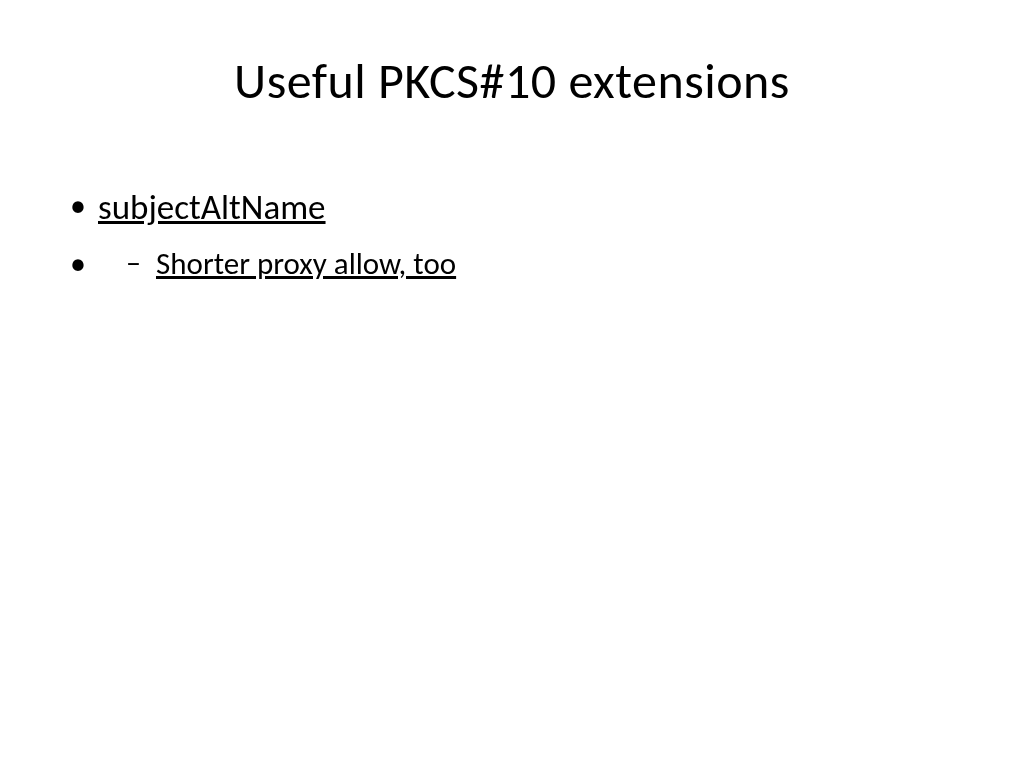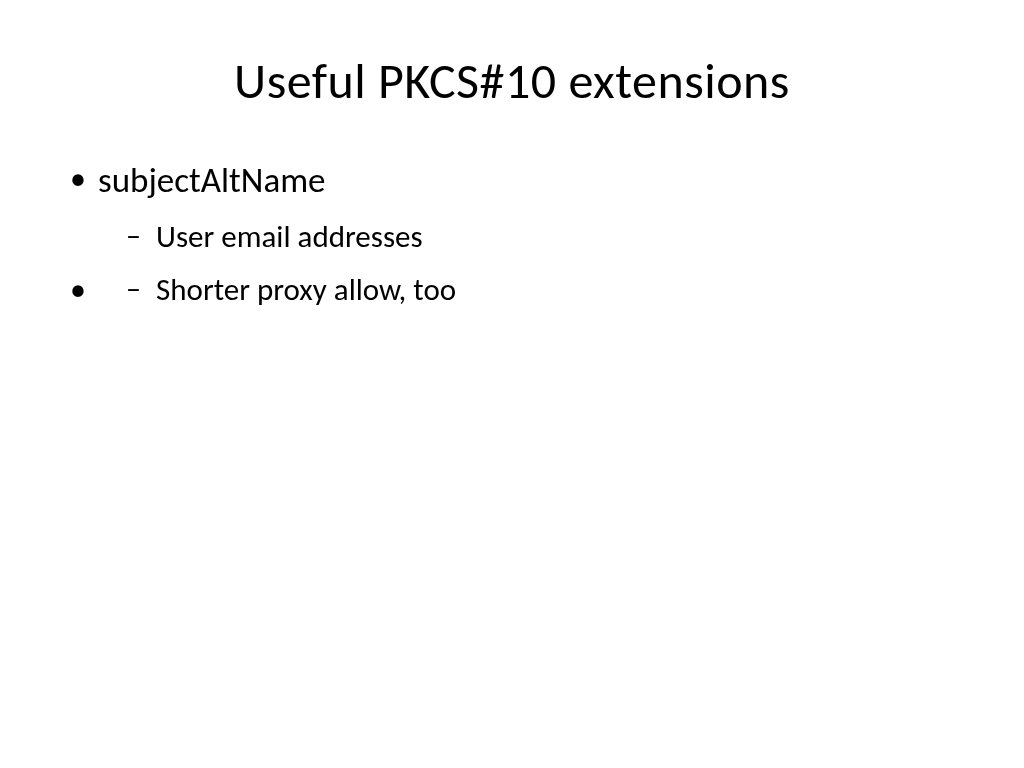--- a/index.html
+++ b/index.html
@@ -13,26 +13,27 @@
       background: white;
       font-family: Calibri, "Segoe UI", Arial, sans-serif;
       color: #000;
       padding: 50px 70px;
       overflow: hidden;
     }
     .title {
       font-size: 50px;
       font-weight: 400;
       text-align: center;
-      margin-bottom: 47px;
+      margin-bottom: 74px;
       letter-spacing: 0.5px;
     }
     ul.top-list {
       list-style: none;
       padding-left: 28px;
+      text-decoration: underline;
     }
     ul.top-list > li {
       position: relative;
       font-size: 35px;
       margin-bottom: 10px;
       line-height: 1.3;
     }
     ul.top-list > li::before {
       content: "•";
       position: absolute;
@@ -62,21 +63,20 @@
   </style>
 </head>
 <body>
 
 <h1 class="title">Useful PKCS#10 extensions</h1>
 
 <ul class="top-list">
   <li>
     <span>subjectAltName</span>
     <ul class="sub-list">
-      <li>User email addresses</li>
     </ul>
   </li>
   <li>
     <ul class="sub-list">
       <li>Shorter proxy allow, too</li>
     </ul>
   </li>
 </ul>
 
 </body></html>

